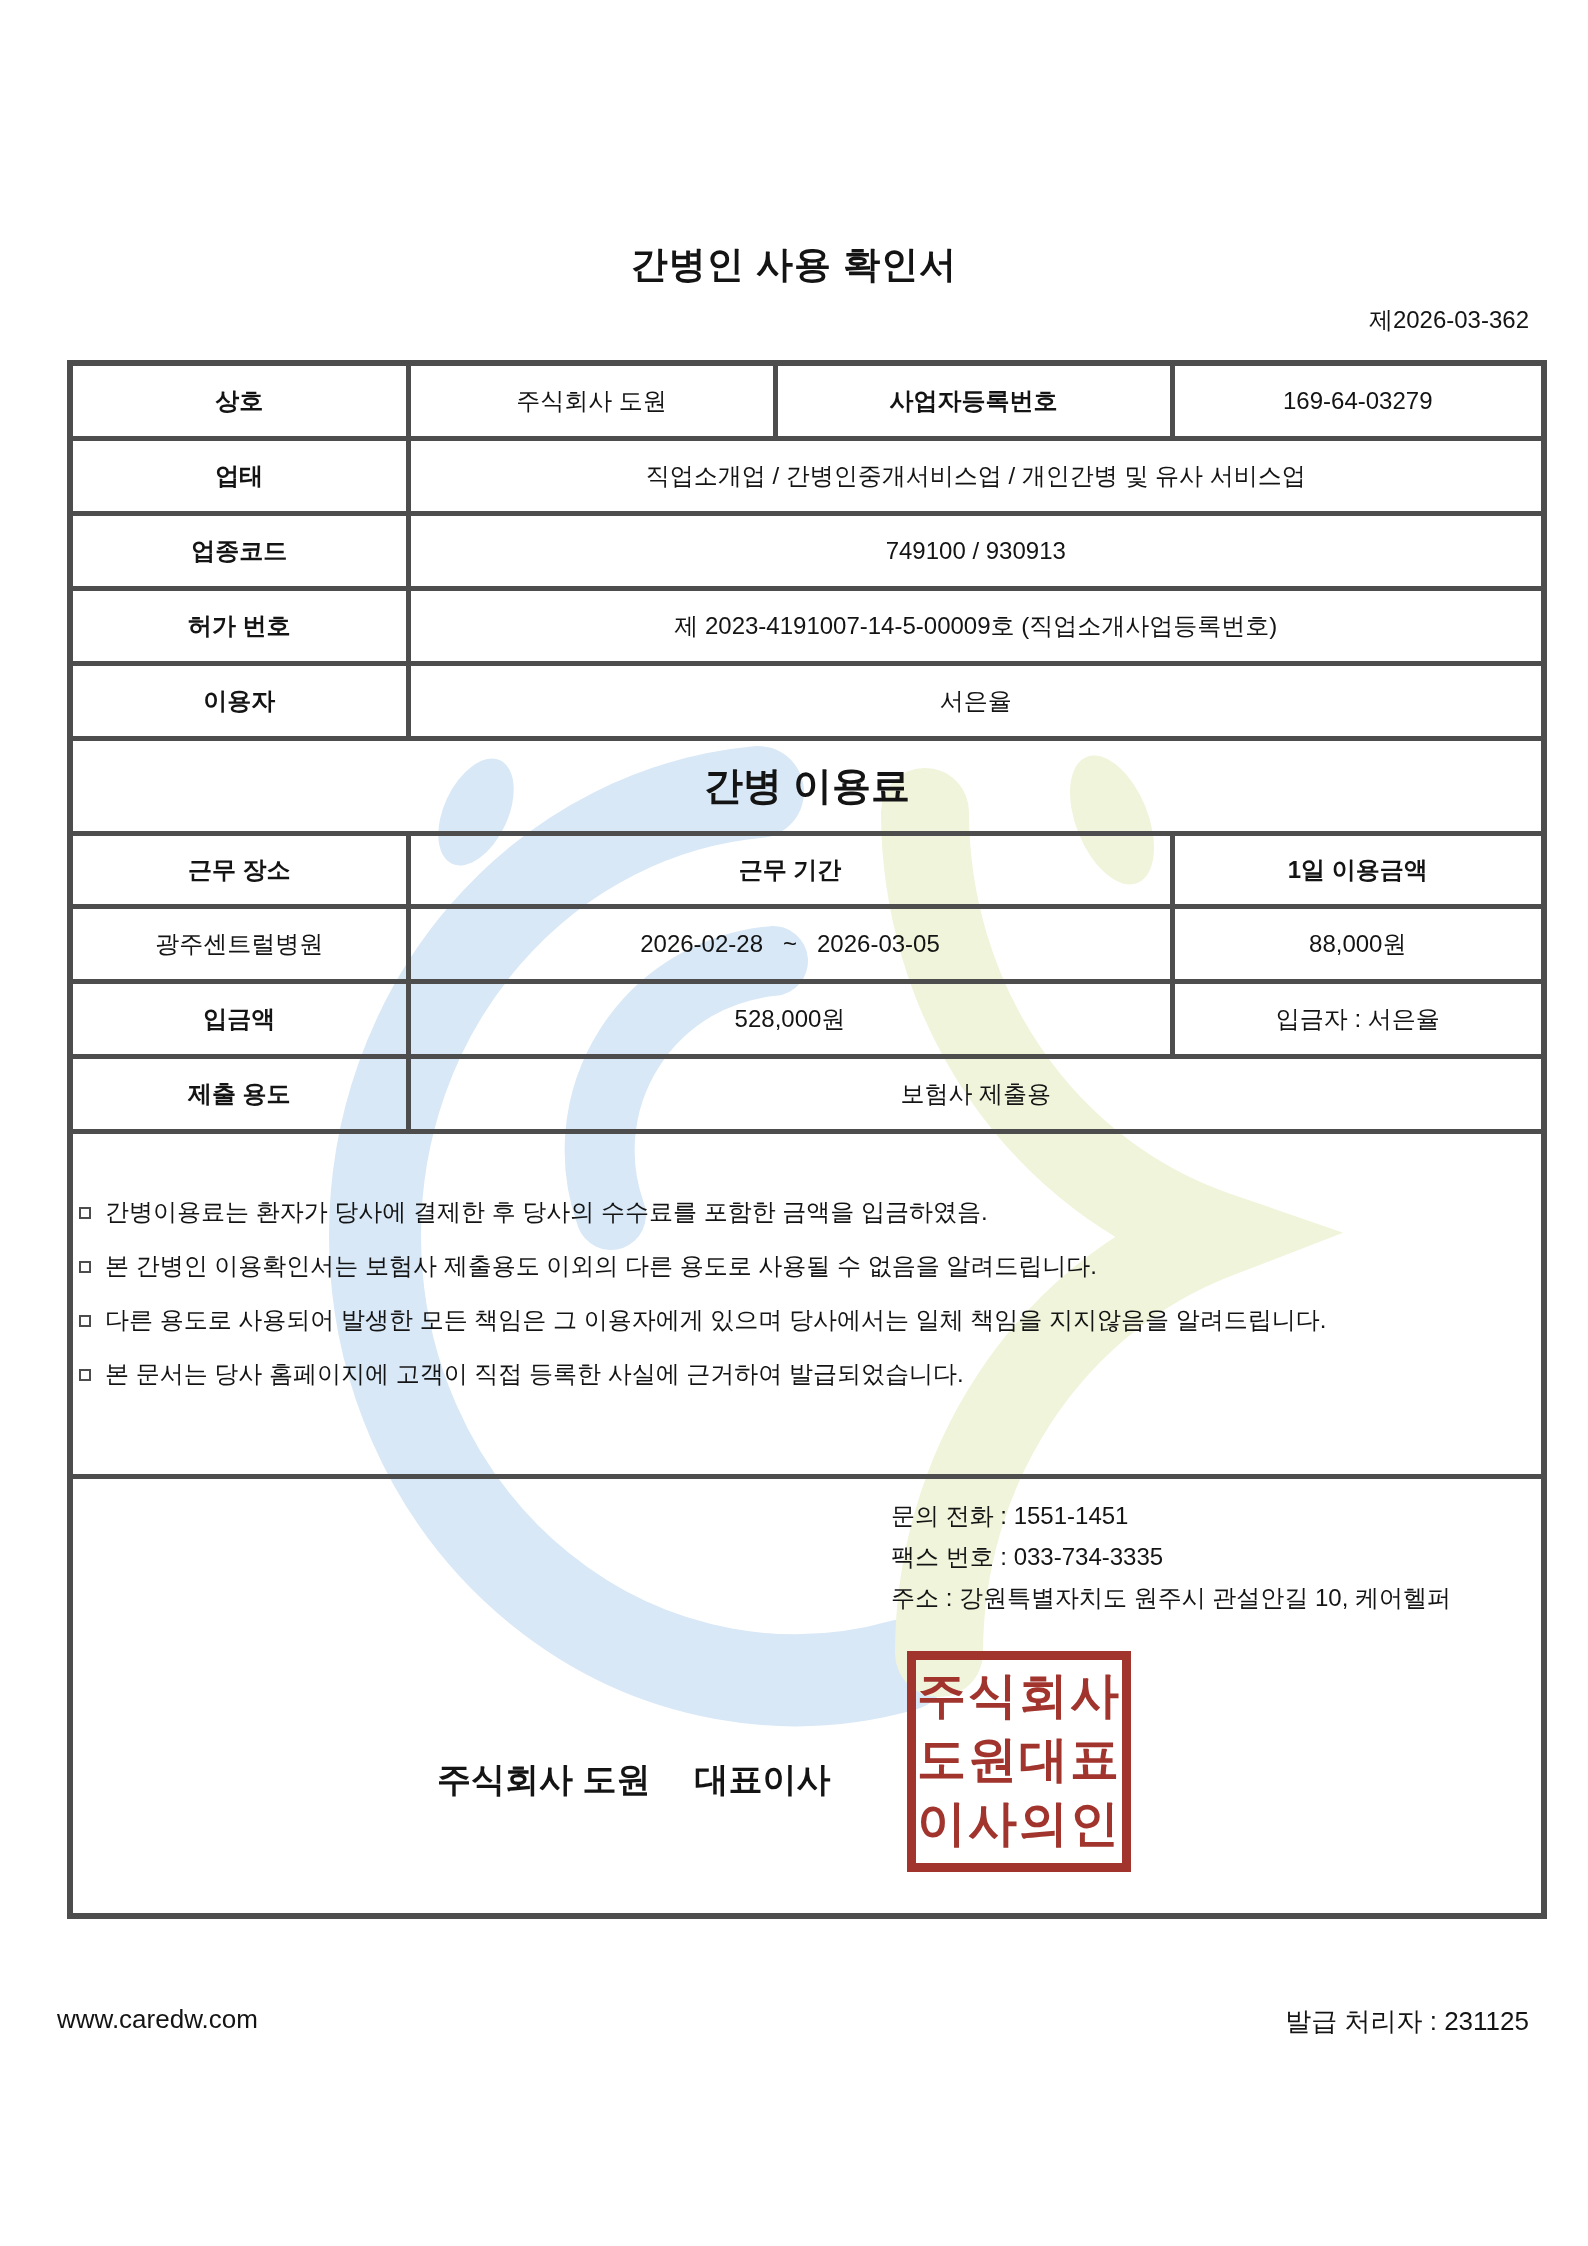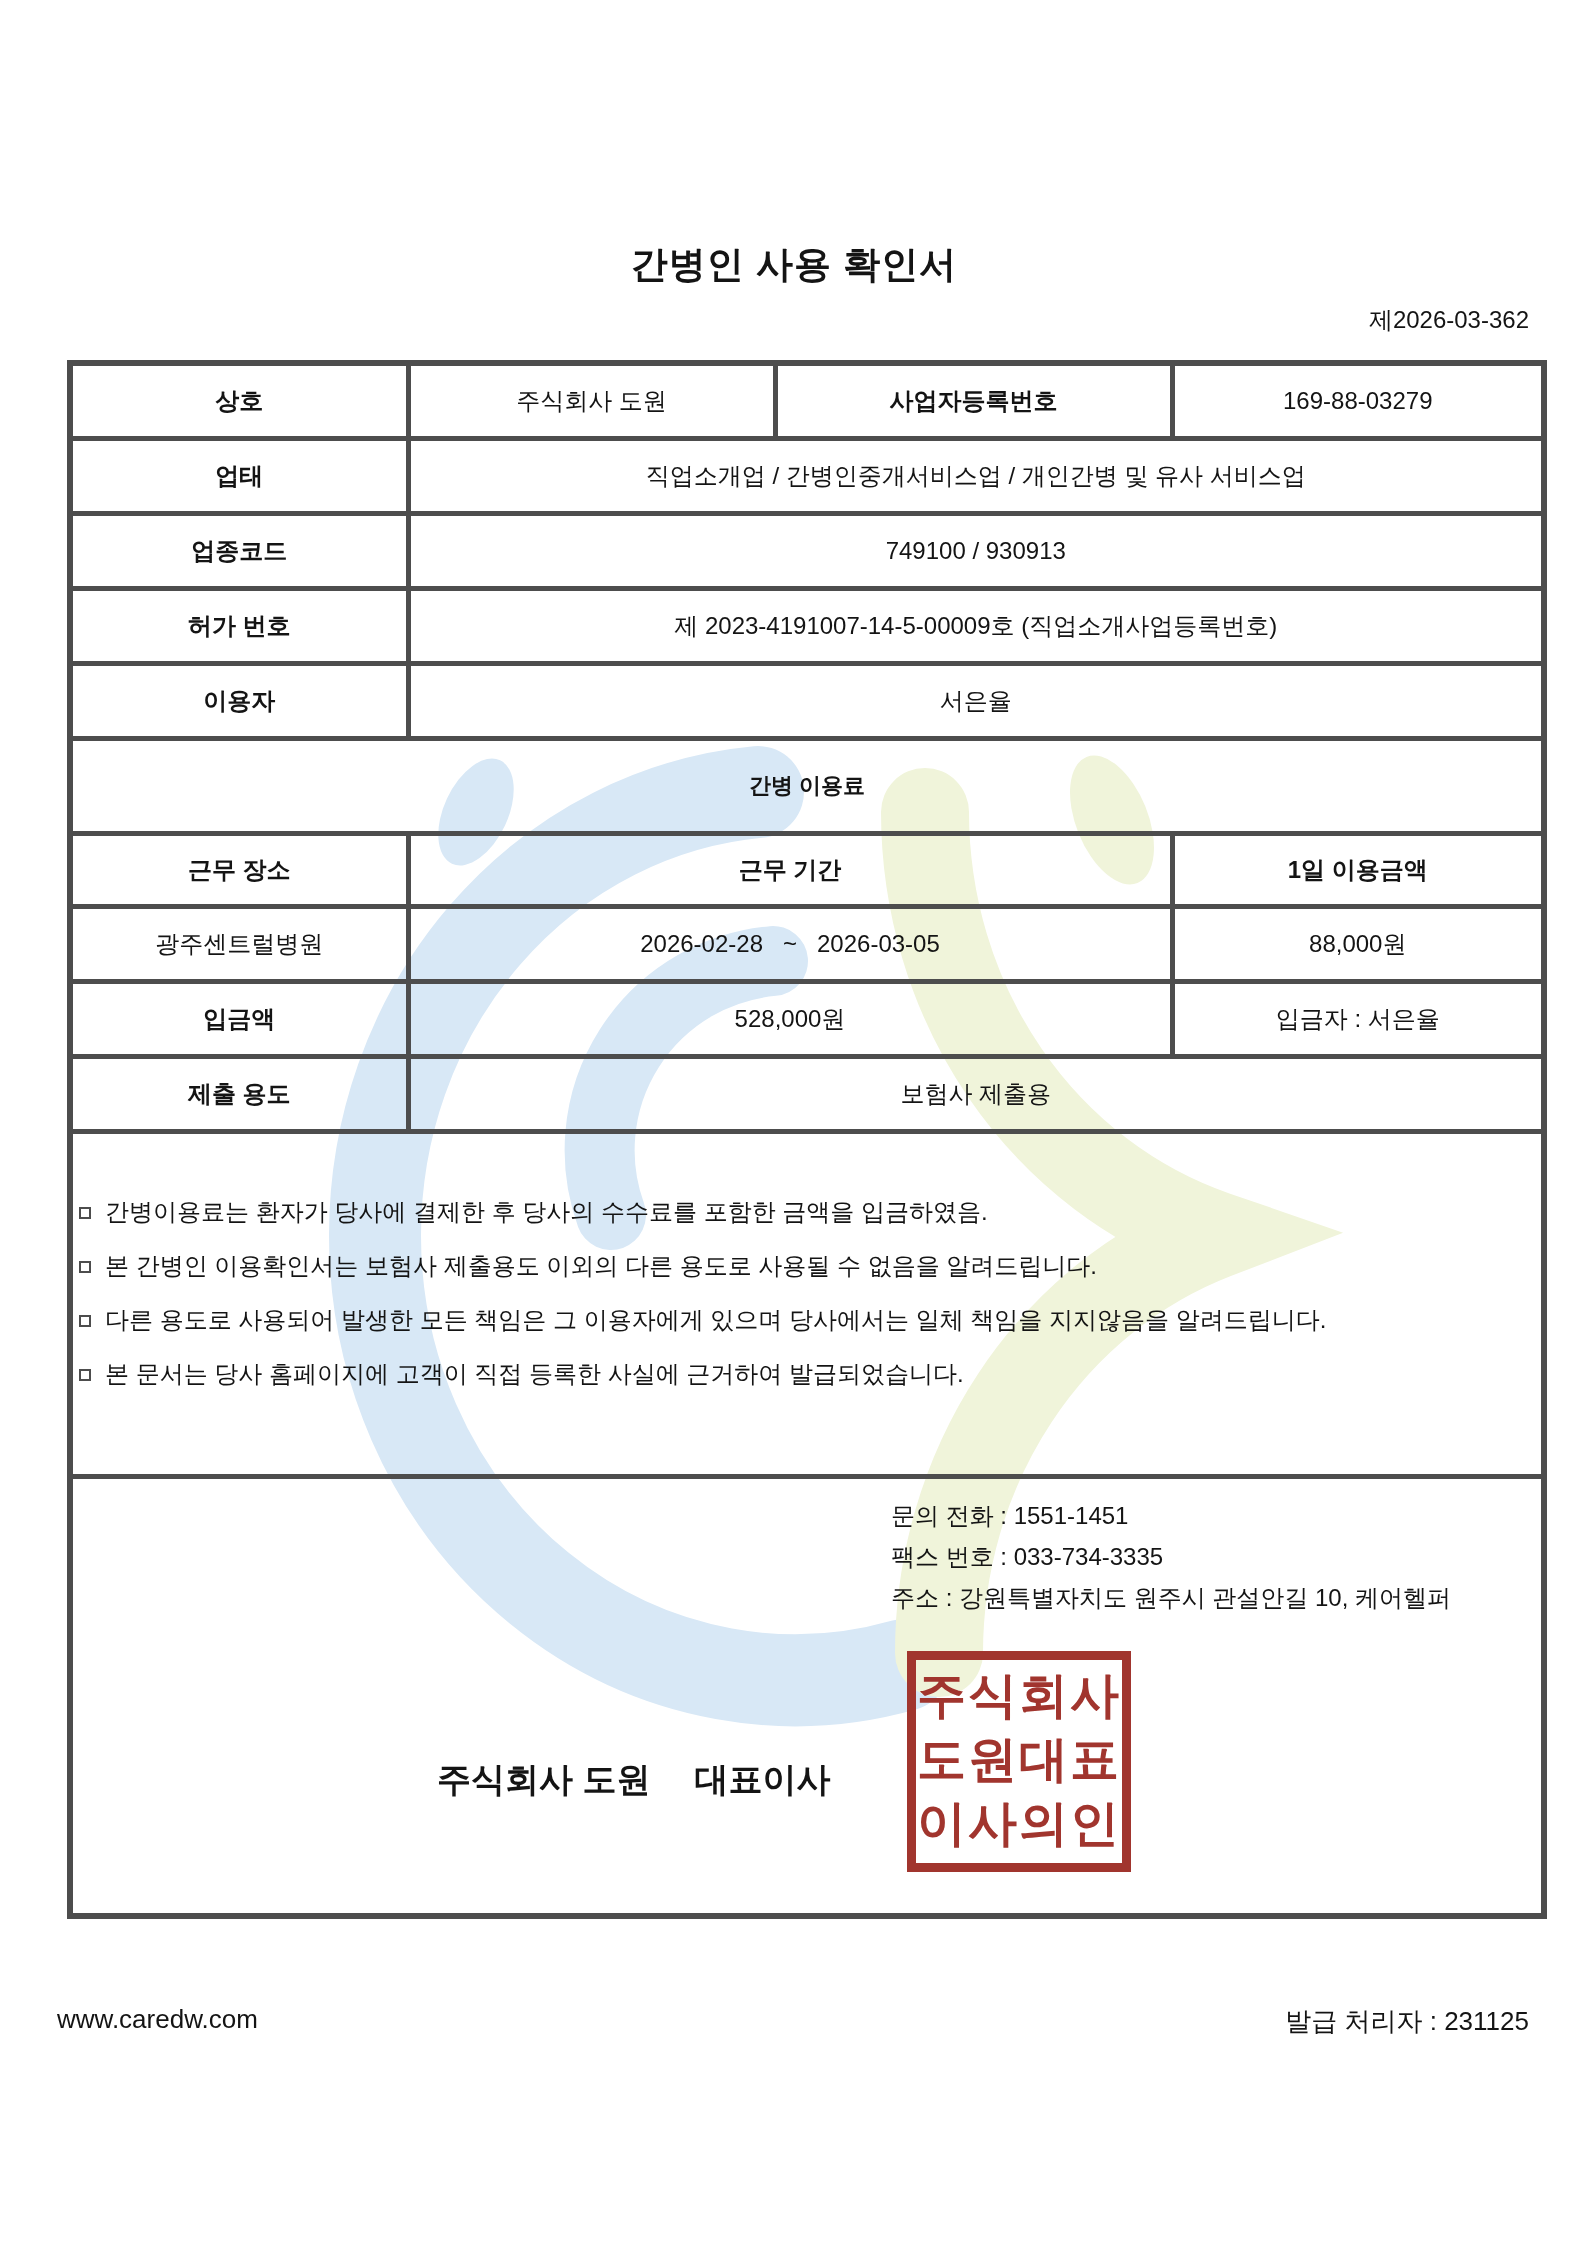--- a/index.html
+++ b/index.html
@@ -21,21 +21,21 @@
   }
 
   table.doc-table {
     position:absolute; left:67px; top:360px; width:1474px;
     border-collapse:collapse; table-layout:fixed; background:transparent;
   }
   table.doc-table { border:6px solid #4d4d4d; }
   table.doc-table td { border:5px solid #4d4d4d; text-align:center; vertical-align:middle;
     font-size:24px; padding:0 6px; background:transparent; overflow:hidden; }
   td.lbl { font-weight:bold; }
-  tr.section-title-row td { font-size:22px; font-weight:bold; }
+  tr.section-title-row td { font-size:39px; font-weight:bold; }
   .tilde { display:inline-block; margin:0 20px; }
 
   td.notes-cell { text-align:left; vertical-align:top; padding:90px 24px 0 26px; }
   .note { display:flex; align-items:center; gap:14px; margin-bottom:22px; font-size:24px; line-height:32px; }
   .note-sq { flex:0 0 auto; width:8px; height:8px; border:2px solid #4d4d4d; background:transparent; margin-top:2px; }
 
   td.footer-cell { position:relative; padding:0; }
   .contact { position:absolute; left:818px; top:16px; text-align:left; font-size:24px; line-height:41px; white-space:nowrap; }
   .signature { position:absolute; left:364px; top:278px; font-size:34px; font-weight:bold; white-space:nowrap; }
   .sig-gap { display:inline-block; width:44px; }
@@ -76,21 +76,21 @@
           <col style="width:367px">
           <col style="width:397px">
           <col style="width:372px">
       </colgroup>
 
       <tbody>
           <tr style="height:75px">
         <td class="lbl">상호</td>
         <td>주식회사 도원</td>
         <td class="lbl">사업자등록번호</td>
-        <td>169-88-03279</td>
+        <td>169-64-03279</td>
       </tr>
 
       <tr style="height:75px">
         <td class="lbl">업태</td>
         <td colspan="3">직업소개업 / 간병인중개서비스업 / 개인간병 및 유사 서비스업</td>
       </tr>
 
       <tr style="height:75px">
         <td class="lbl">업종코드</td>
         <td colspan="3">749100 / 930913</td>

